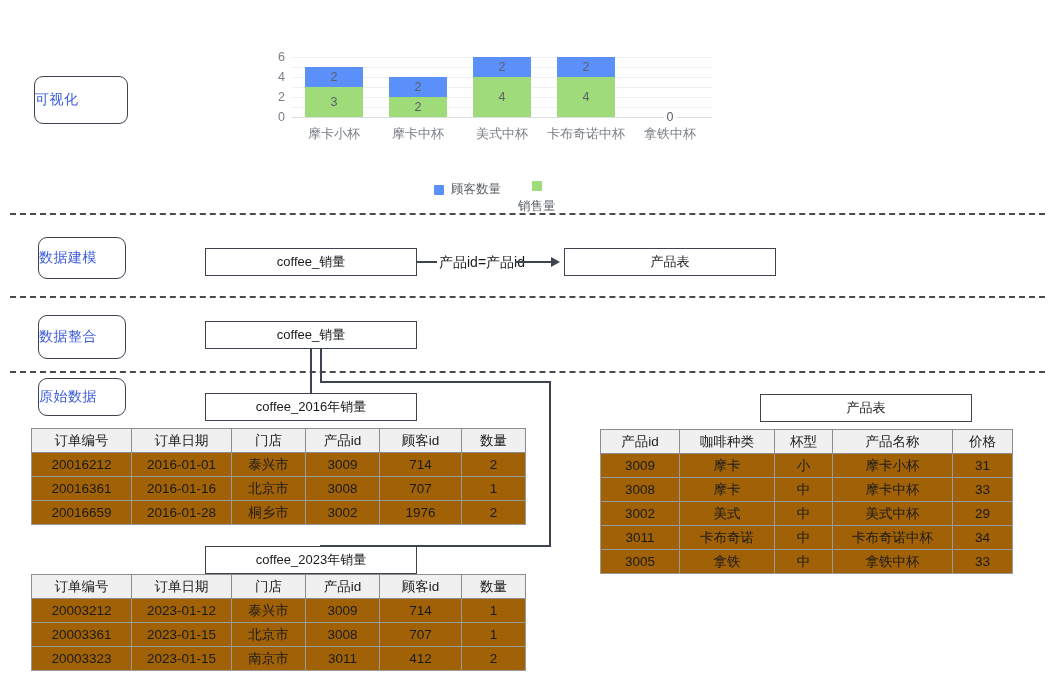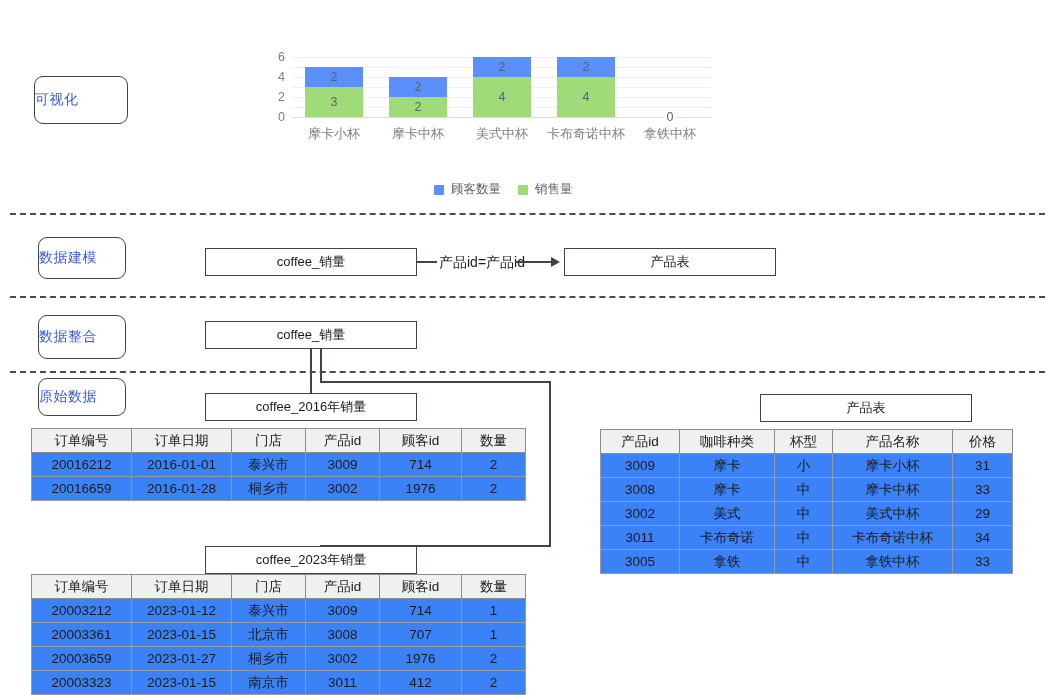--- a/index.html
+++ b/index.html
@@ -51,21 +51,21 @@
   }
   .rel-label {
     font-size:14px; color:#1a1a1a; background:#fff;
     padding:0 2px; white-space:nowrap;
   }
 
   
   table.dt {
     border-collapse:collapse;
     table-layout:fixed;
-    background:#3b82f6;
+    background:#a16207;
     font-size:13.5px;
   }
   table.dt th, table.dt td {
     border:1px solid #9a9a9a;
     text-align:center;
     height:23px;
     padding:0 2px;
     font-weight:normal;
     white-space:nowrap;
   }
@@ -158,21 +158,21 @@
     <div class="cat-label" style="left: 294px; top: 68px;">卡布奇诺中杯</div>
     <div class="bar-col" style="left: 349px; width: 58px; height: 0px;"></div>
     <div class="cat-label" style="left: 378px; top: 68px;">拿铁中杯</div>
     <div class="zero-label" style="left: 378px; top: 60px;">0</div>
   </div>
 
 <div class="legend abs" style="left:418px; top:181px;padding-left:16px;">
   <span class="swatch" id="lg-sw-0" style="background: rgb(91, 143, 249);"></span>
   <span class="ltxt" id="lg-tx-0">顾客数量</span>
 </div>
-<div class="legend abs" style="left:518px; top:181px;">
+<div class="legend abs" style="left:518px; top:181px;flex-direction:column;">
   <span class="swatch" id="lg-sw-1" style="background: rgb(159, 219, 120);"></span>
   <span class="ltxt" id="lg-tx-1">销售量</span>
 </div>
 
 <div class="node-box abs" style="left:205px; top:248px; width:212px; height:28px;">
   <span>coffee_销量</span>
 </div>
 
 <div class="line-h abs" style="left:417px; top:261px; width:23px;"></div>
 <div class="rel-label abs" style="left:437px; top:254px;">产品id=产品id</div>
@@ -221,20 +221,28 @@
       <tbody>
         <tr>
           <td>20016212</td>
           <td>2016-01-01</td>
           <td>泰兴市</td>
           <td>3009</td>
           <td>714</td>
           <td>2</td>
         </tr>
         <tr>
+          <td>20016361</td>
+          <td>2016-01-16</td>
+          <td>北京市</td>
+          <td>3008</td>
+          <td>707</td>
+          <td>1</td>
+        </tr>
+        <tr>
           <td>20016659</td>
           <td>2016-01-28</td>
           <td>桐乡市</td>
           <td>3002</td>
           <td>1976</td>
           <td>2</td>
         </tr>
       </tbody>
     </table>
 </div>
@@ -273,28 +281,20 @@
         </tr>
         <tr>
           <td>20003361</td>
           <td>2023-01-15</td>
           <td>北京市</td>
           <td>3008</td>
           <td>707</td>
           <td>1</td>
         </tr>
         <tr>
-          <td>20003659</td>
-          <td>2023-01-27</td>
-          <td>桐乡市</td>
-          <td>3002</td>
-          <td>1976</td>
-          <td>2</td>
-        </tr>
-        <tr>
           <td>20003323</td>
           <td>2023-01-15</td>
           <td>南京市</td>
           <td>3011</td>
           <td>412</td>
           <td>2</td>
         </tr>
       </tbody>
     </table>
 </div>

